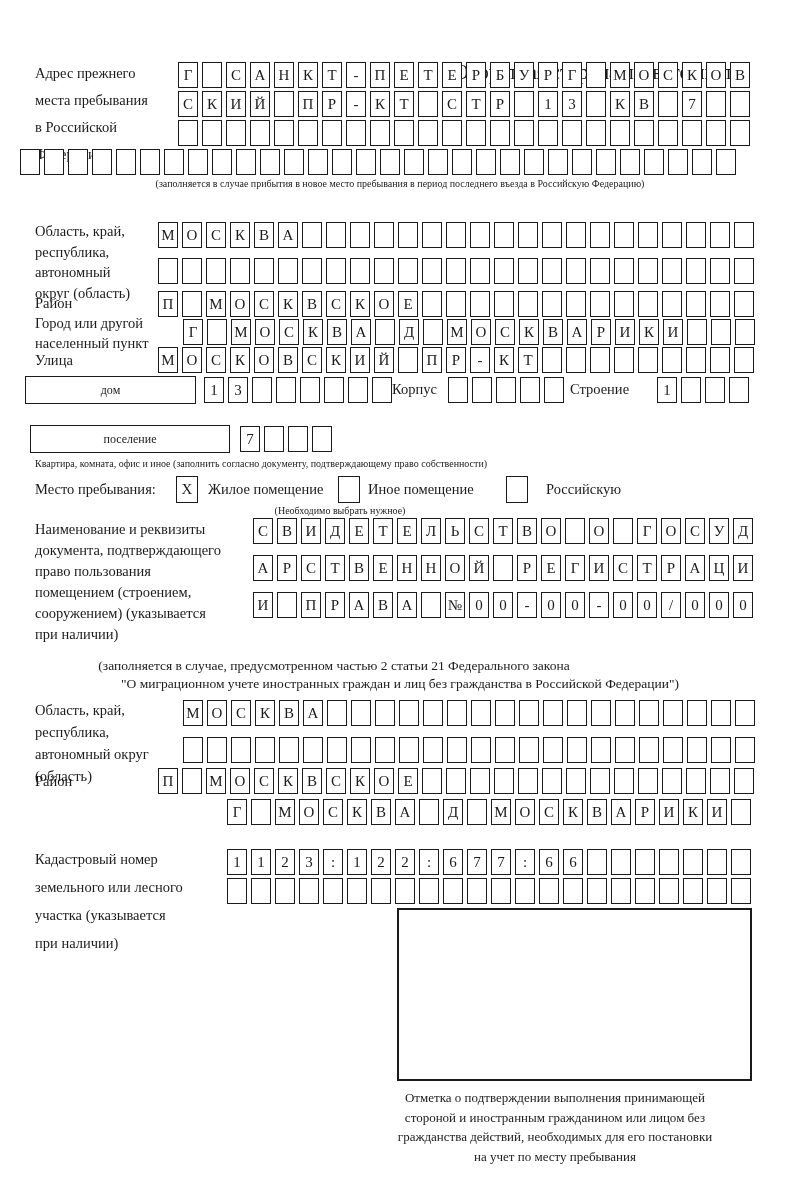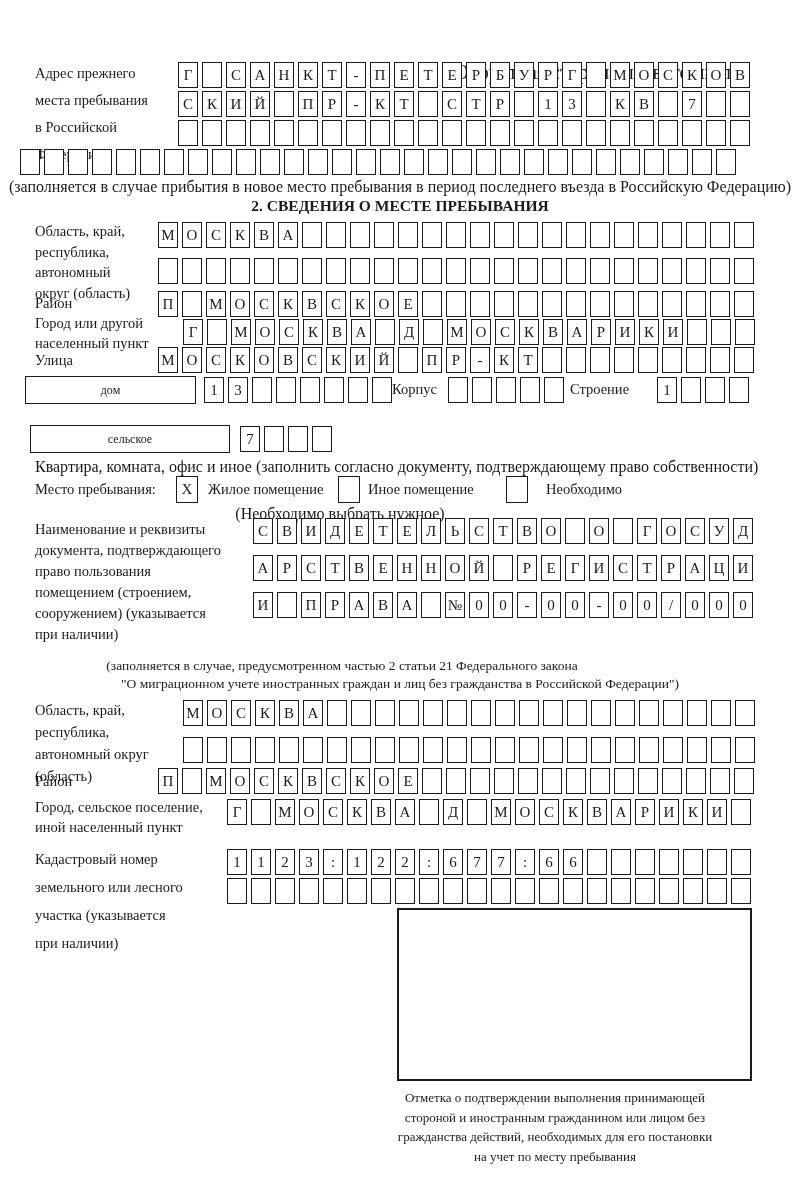--- a/index.html
+++ b/index.html
@@ -2,21 +2,21 @@
 <html><head>
 <meta charset="utf-8">
 <style>
   html,body { margin:0; padding:0; background:#ffffff; }
   .page {
     position:relative; width:800px; height:1180px; background:#ffffff;
     font-family:"Liberation Serif", serif; color:#1b1b1b; overflow:hidden;
   }
   .abs { position:absolute; }
   .label { font-size:14.5px; line-height:21px; white-space:pre-line; }
-  .cap { font-size:16px; }
+  .cap { font-size:10px; }
   .center { text-align:center; }
   .title { font-size:15.5px; font-weight:bold; }
   .hdr { font-size:20px;margin-top:45px; }
   .boxrow { display:flex; column-gap:4px; }
   .cell {
     width:20px; height:26px; box-sizing:border-box; border:1.5px solid #1b1b1b;
     display:flex; align-items:center; justify-content:center;
     font-size:15px; line-height:1; background:#fff;
   }
   .widebox {
@@ -146,21 +146,20 @@
       <div class="cell"></div>
       <div class="cell"></div>
       <div class="cell"></div>
       <div class="cell"></div>
       <div class="cell"></div>
       <div class="cell"></div>
       <div class="cell"></div>
     </div>
   <div class="cap abs center" style="left:0; top:178px; width:800px;">(заполняется в случае прибытия в новое место пребывания в период последнего въезда в Российскую Федерацию)</div>
 
-  <div class="title abs center" style="left:0; top:197px; width:800px;">2. СВЕДЕНИЯ О МЕСТЕ ПРЕБЫВАНИЯ</div>
 
   <div class="label abs" style="left:35px; top:221px; width:130px; line-height:20.5px;">Область, край,
 республика,
 автономный
 округ (область)</div>
   <div class="boxrow abs" style="left:158px; top:222px;">
       <div class="cell">М</div>
       <div class="cell">О</div>
       <div class="cell">С</div>
       <div class="cell">К</div>
@@ -321,36 +320,36 @@
       <div class="cell"></div>
     </div>
   <div class="inline-label abs" style="left:570px; top:381px;">Строение</div>
   <div class="boxrow abs" style="left:657px; top:377px;">
       <div class="cell">1</div>
       <div class="cell"></div>
       <div class="cell"></div>
       <div class="cell"></div>
     </div>
 
-  <div class="widebox abs" style="left:30px; top:425px; width:200px; height:28px;">сельское</div>
+  <div class="widebox abs" style="left:30px; top:425px; width:200px; height:28px;">поселение</div>
   <div class="boxrow abs" style="left:240px; top:426px;">
       <div class="cell">7</div>
       <div class="cell"></div>
       <div class="cell"></div>
       <div class="cell"></div>
     </div>
   <div class="cap abs" style="left:35px; top:458px;">Квартира, комната, офис и иное (заполнить согласно документу, подтверждающему право собственности)</div>
 
   <div class="inline-label abs" style="left:35px; top:481px;">Место пребывания:</div>
   <div class="checkbox abs" style="left:176px; top:476px;">X</div>
   <div class="inline-label abs" style="left:208px; top:481px;">Жилое помещение</div>
   <div class="checkbox abs" style="left:338px; top:476px;"></div>
   <div class="inline-label abs" style="left:368px; top:481px;">Иное помещение</div>
   <div class="checkbox abs" style="left:506px; top:476px;"></div>
-  <div class="inline-label abs" style="left:546px; top:481px;">Необходимо</div>
+  <div class="inline-label abs" style="left:546px; top:481px;">Российскую</div>
   <div class="cap abs center" style="left:140px; top:505px; width:400px;">(Необходимо выбрать нужное)</div>
 
   <div class="label abs" style="left:35px; top:519px; width:215px; line-height:21px;">Наименование и реквизиты
 документа, подтверждающего
 право пользования
 помещением (строением,
 сооружением) (указывается
 при наличии)</div>
   <div class="boxrow abs" style="left:253px; top:518px;">
       <div class="cell">С</div>
@@ -415,21 +414,21 @@
       <div class="cell">0</div>
       <div class="cell">-</div>
       <div class="cell">0</div>
       <div class="cell">0</div>
       <div class="cell">/</div>
       <div class="cell">0</div>
       <div class="cell">0</div>
       <div class="cell">0</div>
     </div>
 
-  <div class="cap abs center" style="left:0; top:658px; width:668px; font-size:13.5px;padding-left:8px;">(заполняется в случае, предусмотренном частью 2 статьи 21 Федерального закона</div>
+  <div class="cap abs center" style="left:0; top:658px; width:668px; font-size:13.5px;">(заполняется в случае, предусмотренном частью 2 статьи 21 Федерального закона</div>
   <div class="cap abs center" style="left:0; top:676px; width:800px; font-size:13.5px;">"О миграционном учете иностранных граждан и лиц без гражданства в Российской Федерации")</div>
 
   <div class="label abs" style="left:35px; top:699px; width:160px; line-height:22px;">Область, край,
 республика,
 автономный округ
 (область)</div>
   <div class="boxrow abs" style="left:183px; top:700px;">
       <div class="cell">М</div>
       <div class="cell">О</div>
       <div class="cell">С</div>
@@ -504,22 +503,20 @@
       <div class="cell"></div>
       <div class="cell"></div>
       <div class="cell"></div>
       <div class="cell"></div>
       <div class="cell"></div>
       <div class="cell"></div>
       <div class="cell"></div>
       <div class="cell"></div>
     </div>
 
-  <div class="label abs" style="left:35px; top:797px; width:190px; line-height:20px;">Город, сельское поселение,
-иной населенный пункт</div>
   <div class="boxrow abs" style="left:227px; top:799px;">
       <div class="cell">Г</div>
       <div class="cell"></div>
       <div class="cell">М</div>
       <div class="cell">О</div>
       <div class="cell">С</div>
       <div class="cell">К</div>
       <div class="cell">В</div>
       <div class="cell">А</div>
       <div class="cell"></div>

